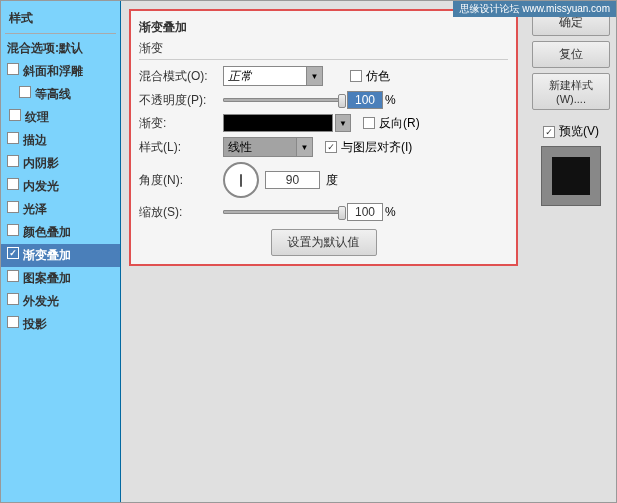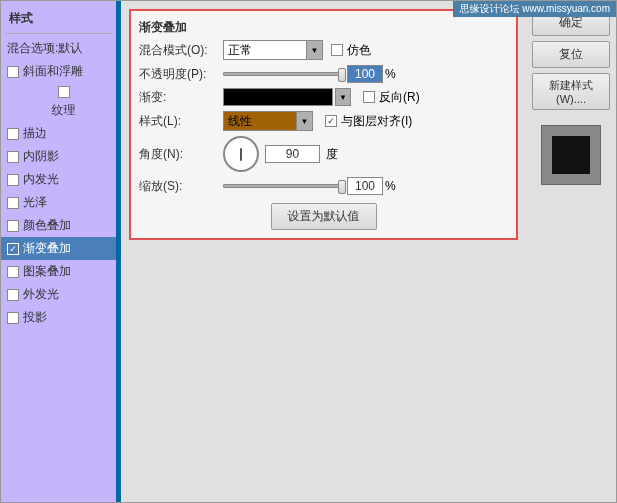--- a/index.html
+++ b/index.html
@@ -58,48 +58,48 @@
       background: #4a7fa8;
       color: white;
       font-size: 10px;
       padding: 1px 6px;
       z-index: 10;
     }
 
     
     .sidebar {
       width: 120px;
-      background: #c4b5fd;
-      border-right: 5px solid #0369a1;
+      background: #7dd3fc;
+      border-right: 1px solid #0369a1;
       padding: 6px 0;
       flex-shrink: 0;
       overflow-y: auto;
     }
 
     .sidebar-title {
       padding: 3px 8px;
       font-weight: bold;
       color: #333;
       font-size: 12px;
     }
 
     .sidebar-divider {
       height: 1px;
       background: #aaa;
       margin: 3px 4px;
     }
 
     .sidebar-item {
       display: flex;
-      align-items: center;
       padding: 3px 8px 3px 6px;
       cursor: pointer;
       color: #333;
       font-size: 12px;
       gap: 4px;
+      font-weight: bold;
     }
 
     .sidebar-item.active {
       background: #4a7fba;
       color: white;
     }
 
     .sidebar-item.active .checkbox-box {
       background: #4a7fba;
       border-color: white;
@@ -243,22 +243,26 @@
 
       <div class="sidebar-item">
         <span>混合选项:默认</span>
       </div>
 
       <div class="sidebar-item">
         <div class="checkbox-box"></div>
         <span>斜面和浮雕</span>
       </div>
 
-
-      <div class="sidebar-item" style="padding-left: 18px; flex-direction: column;">
+      <div class="sidebar-item" style="padding-left: 18px;">
+        <div class="checkbox-box"></div>
+        <span>等高线</span>
+      </div>
+
+      <div class="sidebar-item" style="padding-left: 8px;">
         <div class="checkbox-box"></div>
         <span>纹理</span>
       </div>
 
       <div class="sidebar-item">
         <div class="checkbox-box"></div>
         <span>描边</span>
       </div>
 
       <div class="sidebar-item">
@@ -300,29 +304,30 @@
 
       <div class="sidebar-item">
         <div class="checkbox-box"></div>
         <span>投影</span>
       </div>
     </div>
 
     <div class="main-panel">
       <div class="section-box">
         <div class="section-title">渐变叠加</div>
+        <div class="subsection-title">渐变</div>
 
         <div class="form-row">
           <div class="form-label">混合模式(O):</div>
           <div style="display:flex; align-items:center; gap:4px; flex:1;">
-            <div style="display:flex; border:1px solid #888; background:white; height:20px; align-items:center; min-width:100px;">
+            <div style="display:flex; border:1px solid #888; background:white; height:20px; align-items:center; min-width:100px;font-style:italic;">
               <span style="padding:0 4px; flex:1; font-size:12px;">正常</span>
               <div style="width:16px; height:18px; background:#b0b0b0; border-left:1px solid #888; display:flex; align-items:center; justify-content:center; font-size:8px;">▼</div>
             </div>
-            <div style="display:flex; align-items:center; gap:4px; margin-left:4px;">
+            <div style="display:flex; align-items:center; gap:4px; margin-left:23px;">
               <div class="checkbox-box"></div>
               <span>仿色</span>
             </div>
           </div>
         </div>
 
         <div class="form-row">
           <div class="form-label">不透明度(P):</div>
           <div style="display:flex; align-items:center; gap:4px; flex:1;">
             <div style="position:relative; flex:1; max-width:120px;">
@@ -345,21 +350,21 @@
             <div style="margin-left:10px; display:flex; align-items:center; gap:4px;">
               <div class="checkbox-box"></div>
               <span>反向(R)</span>
             </div>
           </div>
         </div>
 
         <div class="form-row">
           <div class="form-label">样式(L):</div>
           <div style="display:flex; align-items:center; gap:2px; flex:1;">
-            <div style="display:flex; border:1px solid #888; background:#a16207; height:20px; align-items:center; min-width:90px;">
+            <div style="display:flex; border:1px solid #888; background:#a3a3a3; height:20px; align-items:center; min-width:90px;">
               <span style="padding:0 4px; flex:1; font-size:12px;">线性</span>
               <div style="width:16px; height:18px; background:#b0b0b0; border-left:1px solid #888; display:flex; align-items:center; justify-content:center; font-size:8px;">▼</div>
             </div>
             <div style="margin-left:10px; display:flex; align-items:center; gap:4px;">
               <div class="checkbox-box checked"></div>
               <span>与图层对齐(I)</span>
             </div>
           </div>
         </div>
 
@@ -394,19 +399,23 @@
         </div>
       </div>
     </div>
 
     <div class="right-buttons">
       <button class="btn">确定</button>
       <button class="btn">复位</button>
       <button class="btn" style="font-size:11px;">新建样式(W)....</button>
 
       <div style="margin-top:4px;">
+        <div class="preview-label-row">
+          <div class="checkbox-box checked" style="border-color:#888;"></div>
+          <span>预览(V)</span>
+        </div>
         <div style="width:60px; height:60px; background:#888; border:1px solid #666; margin:6px auto; display:flex; align-items:center; justify-content:center;">
           <div style="width:38px; height:38px; background:#111;"></div>
         </div>
       </div>
     </div>
   </div>
 </div>
 
 </body></html>

